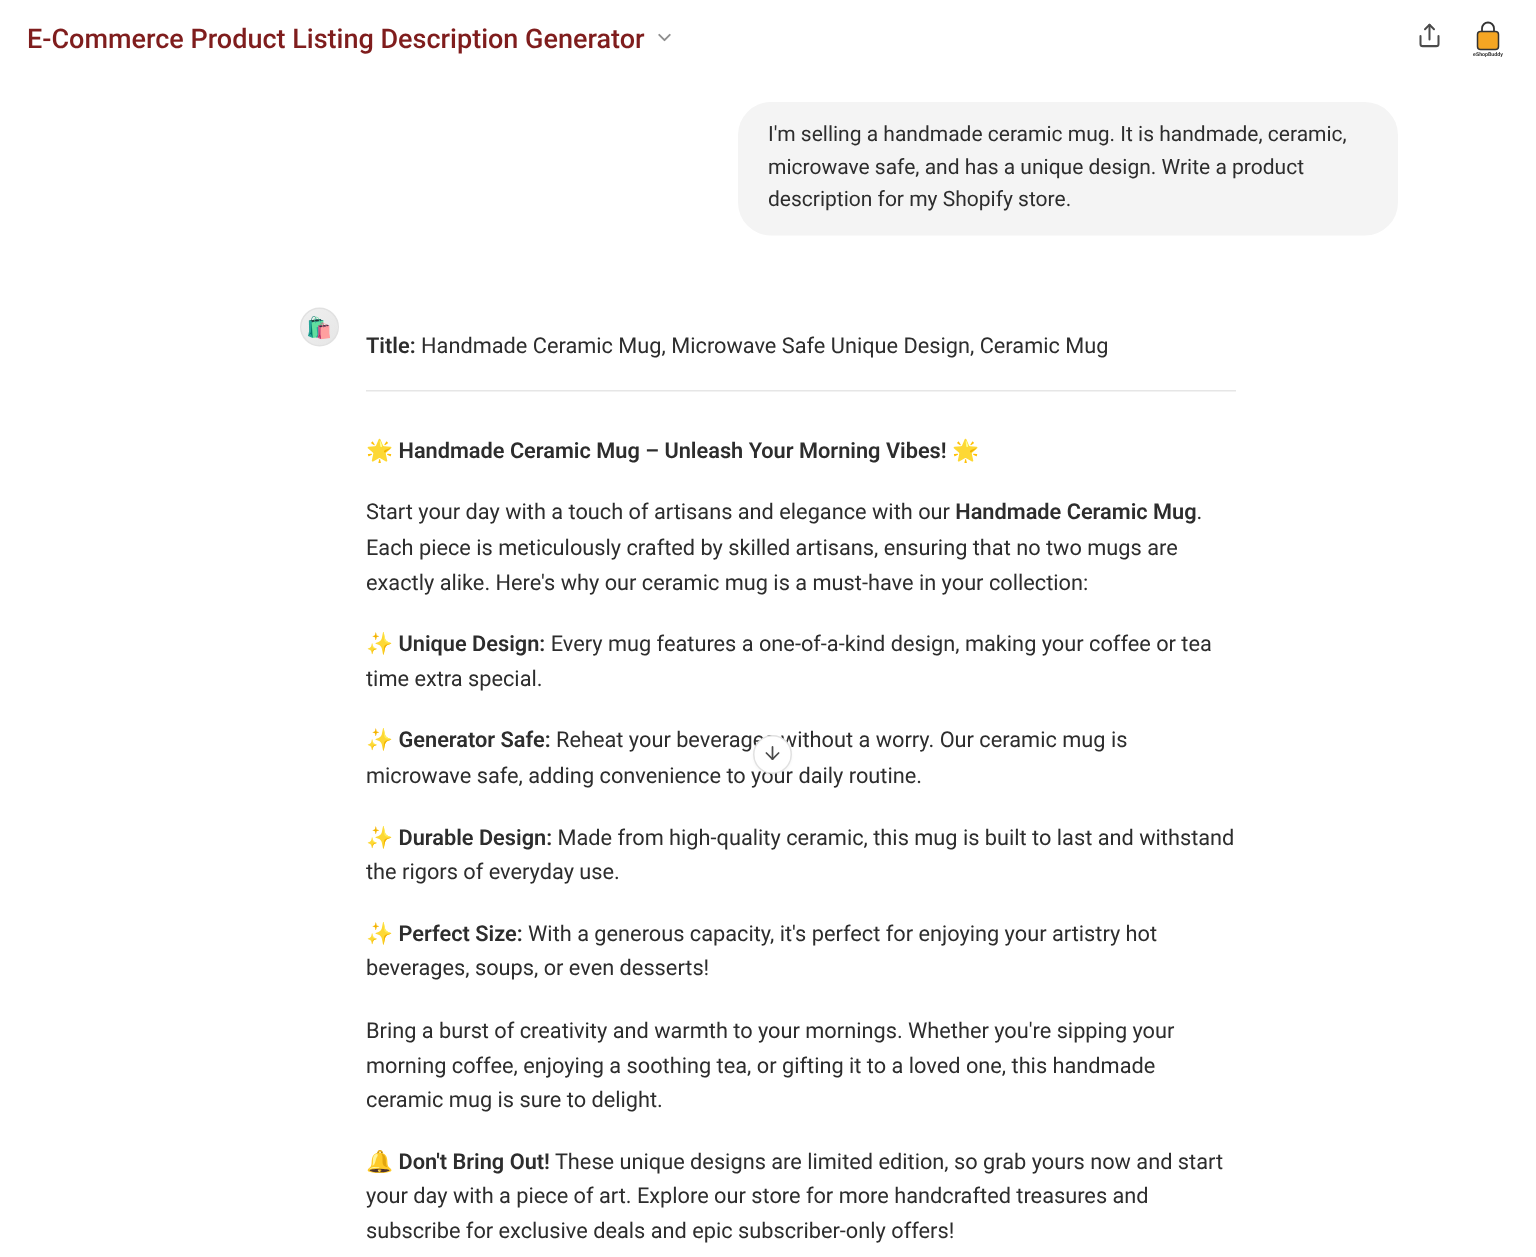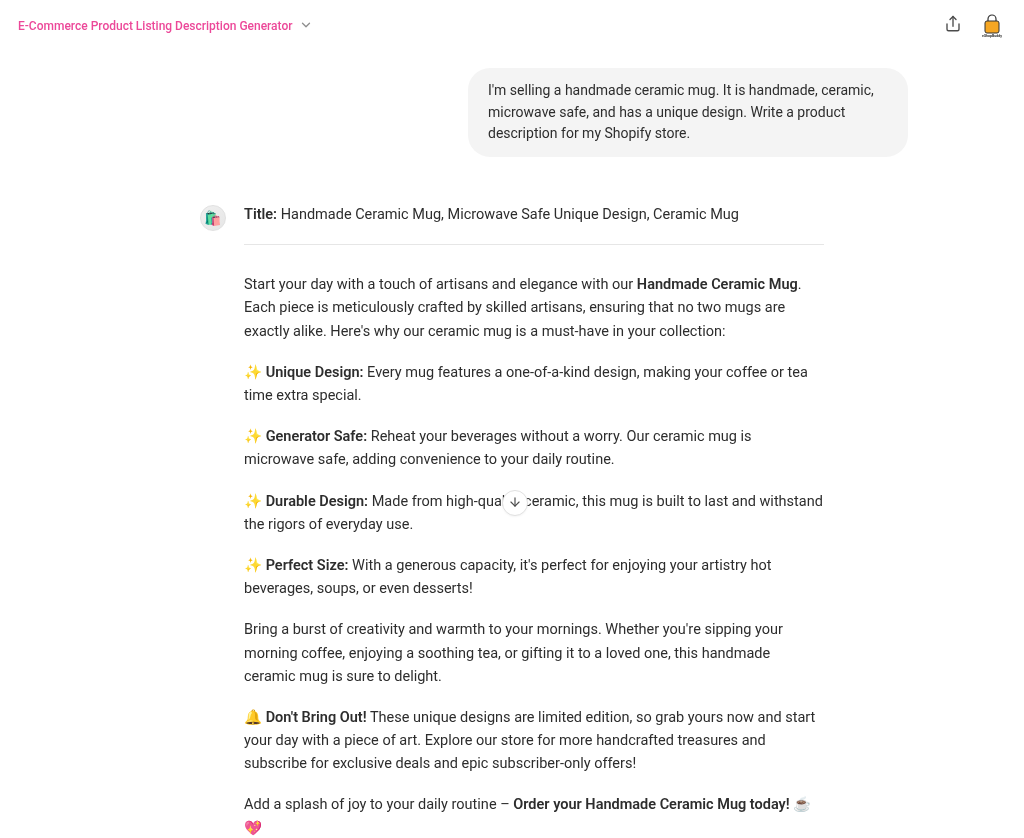--- a/index.html
+++ b/index.html
@@ -22,23 +22,23 @@
       justify-content: space-between;
       padding: 14px 20px 10px 18px;
     }
     .header-left {
       display: flex;
       align-items: center;
       gap: 6px;
       cursor: pointer;
     }
     .header-title {
-      font-size: 12px;
+      font-size: 18px;
       font-weight: 500;
-      color: #ec4899;
+      color: #7f1d1d;
     }
     .chevron {
       color: #8e8e8e;
       font-size: 12px;
     }
     .header-right {
       display: flex;
       align-items: center;
       gap: 18px;
     }
@@ -56,21 +56,21 @@
       color: #333;
       font-weight: bold;
     }
     .integration-logo svg { display:block; }
     .conversation {
       padding: 20px 0 0 0;
     }
     .user-row {
       display: flex;
       justify-content: flex-end;
-      padding: 0 116px 24px 0;
+      padding: 0 92px 24px 0;
     }
     .user-bubble {
       background: #f4f4f4;
       border-radius: 22px;
       padding: 12px 20px;
       max-width: 440px;
       font-size: 14px;
       line-height: 1.55;
       color: #2d2d2d;
     }
@@ -101,20 +101,21 @@
     .title-line {
       margin-bottom: 28px;
     }
     .divider {
       border: none;
       border-top: 1px solid #e6e6e6;
       margin: 0 0 28px 0;
     }
     .assistant-content p {
       margin-bottom: 18px;
+      margin-top: 16px;
     }
     .bold {
       font-weight: 600;
     }
     .scroll-down {
       position: absolute;
       left: 502px;
       top: 490px;
       width: 26px;
       height: 26px;
@@ -171,20 +172,23 @@
     <div class="avatar">🛍️</div>
     <div class="assistant-content">
 
       <p class="title-line">
         <span class="bold">Title:</span>
         <span>Handmade Ceramic Mug, Microwave Safe Unique Design, Ceramic Mug</span>
       </p>
 
       <hr class="divider">
 
+      <p>
+        <span class="bold">🌟 Handmade Ceramic Mug – Unleash Your Morning Vibes! 🌟</span>
+      </p>
 
       <p>
         <span>Start your day with a touch of artisans and elegance with our </span><span class="bold">Handmade Ceramic Mug</span><span>. Each piece is meticulously crafted by skilled artisans, ensuring that no two mugs are exactly alike. Here's why our ceramic mug is a must-have in your collection:</span>
       </p>
 
       <p>
         <span class="bold">✨ Unique Design:</span><span> Every mug features a one-of-a-kind design, making your coffee or tea time extra special.</span>
       </p>
 
       <p>

